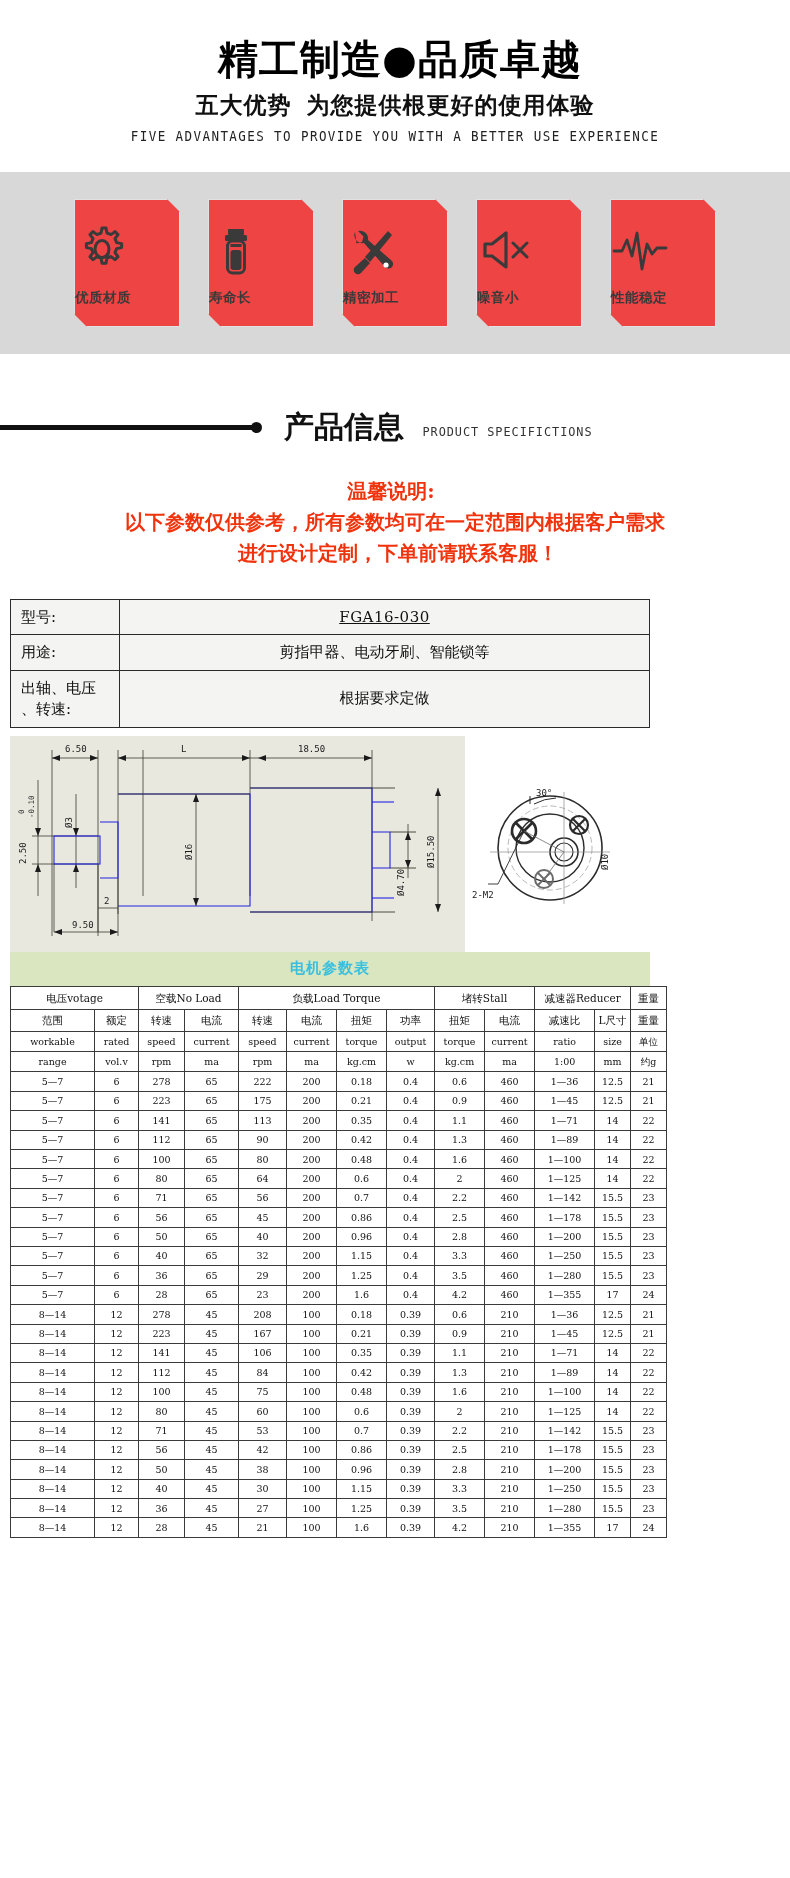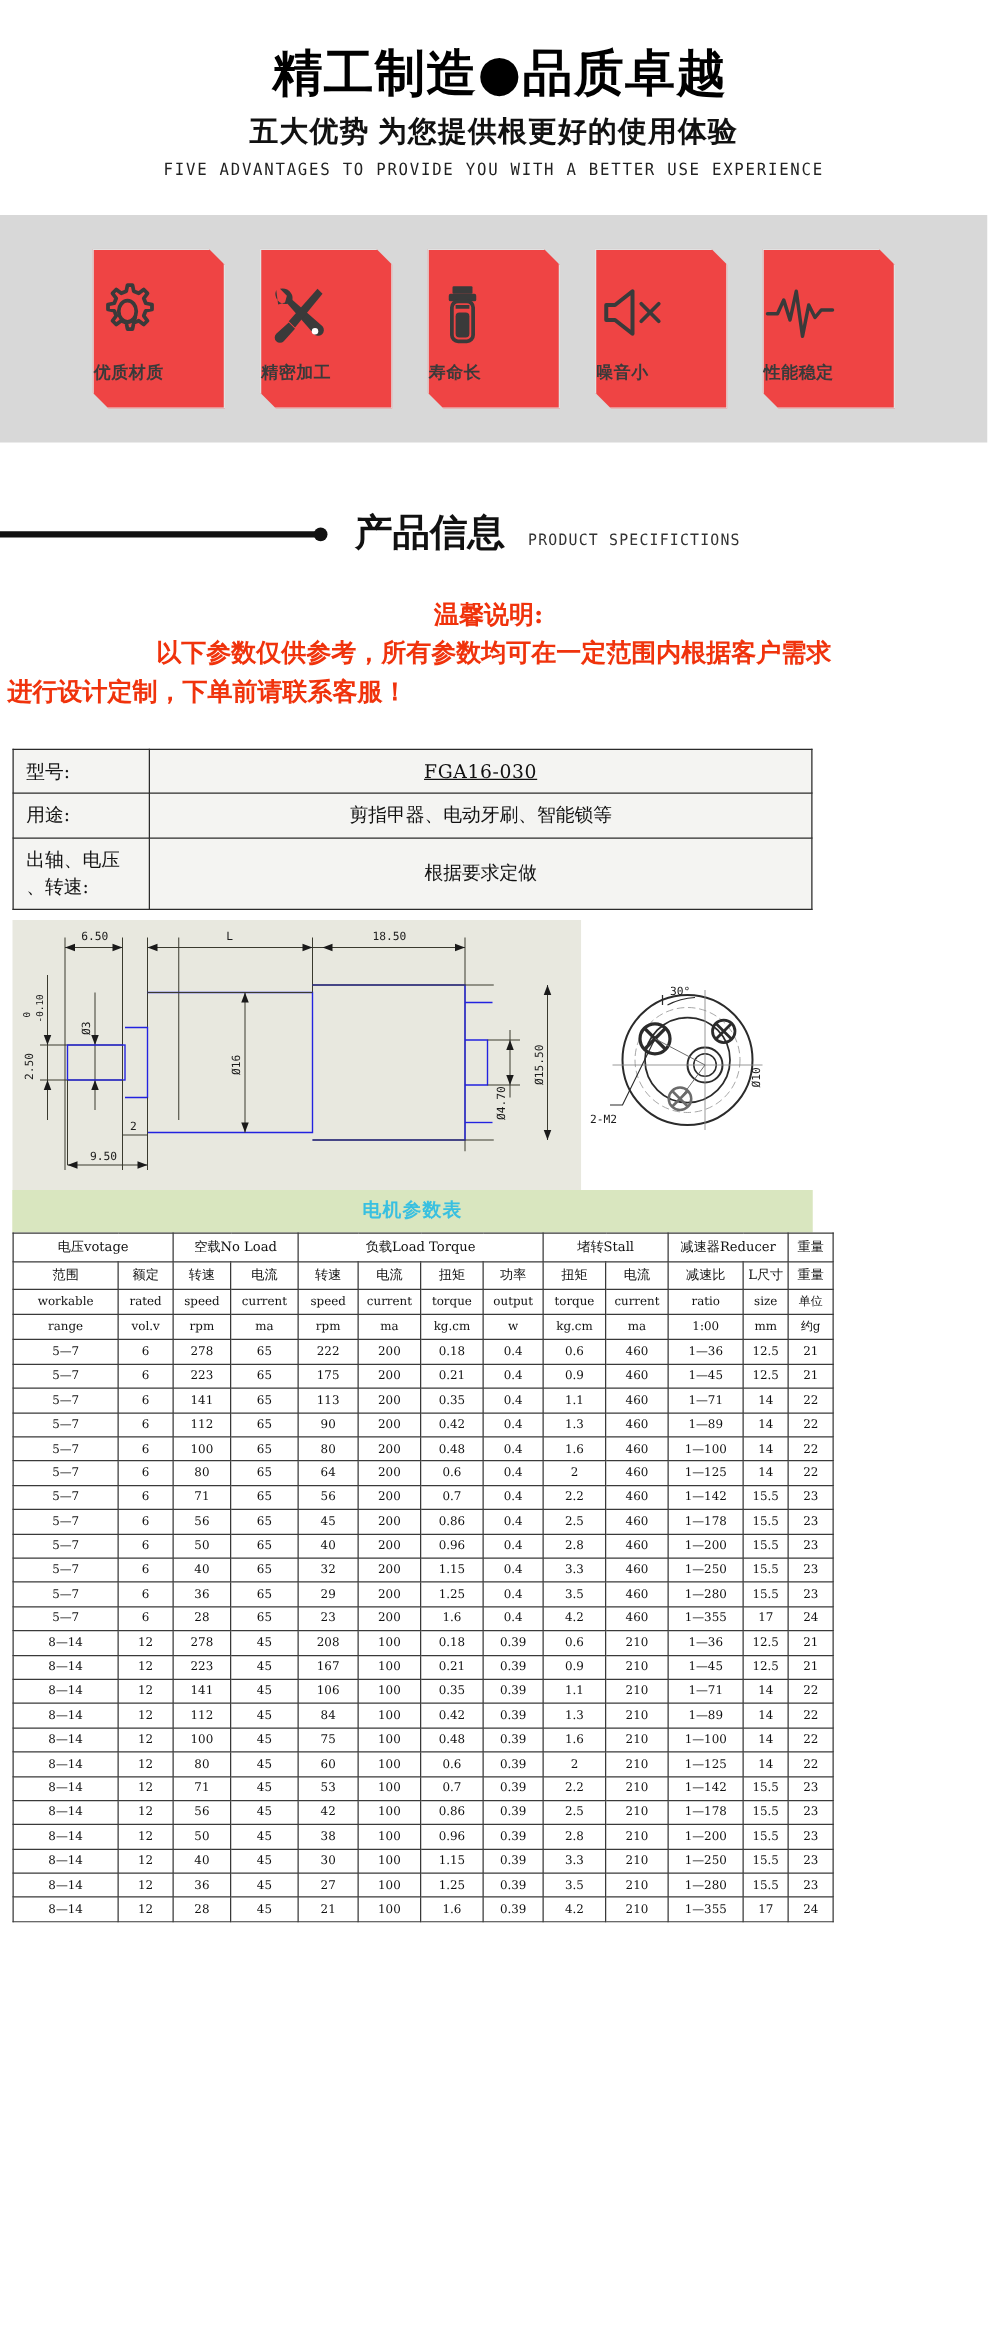--- a/index.html
+++ b/index.html
@@ -14,21 +14,21 @@
 
   
   .hero{padding-top:36px;text-align:center;background:#fff;}
   .hero-title{
     font-family:"DejaVu Sans","Liberation Sans",sans-serif;
     font-size:40px;font-weight:bold;letter-spacing:1px;color:#000;
     line-height:1.15;
     padding-left:10px;
   }
   .hero-sub{
-    font-family:Liberation Serif, serif;
+    font-family:Liberation Mono, monospace;
     font-size:23px;font-weight:bold;color:#111;margin-top:8px;letter-spacing:1px;text-align:center;
   }
   .hero-en{
     font-family:"DejaVu Sans Mono","Liberation Mono",monospace;
     font-size:13.5px;color:#222;margin-top:7px;letter-spacing:1.5px;
     transform:scaleX(0.93);
   }
 
   
   .adv-band{
@@ -64,21 +64,21 @@
   }
 
   
   .notice{
     font-family:"DejaVu Serif","Liberation Serif",serif;
     color:#f0330c;font-weight:bold;font-size:20px;line-height:1.55;
     margin-top:34px;
   }
   .notice .n1{display:block;text-align:center;padding-right:8px;}
   .notice .n2{display:block;text-align:center;}
-  .notice .n3{display:block;text-align:left;padding-left:6px;}
+  .notice .n3{display:block;text-align:center;padding-left:6px;}
 
   
   .model-wrap{margin:30px 10px 0 10px;}
   table.model{
     width:640px;border-collapse:collapse;background:#f4f4f2;
     font-family:"DejaVu Serif","Liberation Serif",serif;
   }
   table.model td{
     border:1px solid #2b2b2b;padding:7px 10px;font-size:15px;color:#111;
   }
@@ -141,43 +141,43 @@
           </g>
           <path d="M24 33 q5 2 9 -2" stroke="#3a3a3a" stroke-width="2.6" fill="none" stroke-linecap="round"></path>
           <circle cx="33" cy="30" r="1.6" fill="#3a3a3a"></circle>
         </svg>
       </div>
       <div class="adv-label">优质材质</div>
     </div>
 
     <div class="adv-card">
       <div class="adv-icon">
+        <svg width="54" height="54" viewBox="0 0 54 54">
+          <rect x="19" y="5" width="16" height="6" rx="1" fill="#3a3a3a"></rect>
+          <rect x="16" y="11" width="22" height="6" rx="1.5" fill="#3a3a3a"></rect>
+          <rect x="18.5" y="17" width="17" height="32" rx="5" fill="none" stroke="#3a3a3a" stroke-width="3"></rect>
+          <rect x="21.5" y="20" width="11" height="3" fill="#3a3a3a"></rect>
+          <rect x="21.5" y="26" width="11" height="20" rx="3" fill="#3a3a3a"></rect>
+        </svg>
+      </div>
+      <div class="adv-label">寿命长</div>
+    </div>
+
+    <div class="adv-card">
+      <div class="adv-icon">
         <svg width="56" height="54" viewBox="0 0 56 54">
           <g fill="#3a3a3a">
             <path d="M12 8 a8 8 0 0 0 9 11 l21 24 a4.5 4.5 0 0 0 7 -6 l-24 -21 a8 8 0 0 0 -10 -9 l5.5 5.5 -1.5 5.5 -5.5 1.5z"></path>
             <path d="M45 7 l4 4 -22 27 -5 -5z"></path>
             <path d="M22 34 l5 5 -9 10 a4 4 0 0 1 -6 -6z"></path>
           </g>
           <circle cx="43" cy="41" r="2.6" fill="#fff"></circle>
         </svg>
       </div>
       <div class="adv-label">精密加工</div>
-    </div>
-
-    <div class="adv-card">
-      <div class="adv-icon">
-        <svg width="54" height="54" viewBox="0 0 54 54">
-          <rect x="19" y="5" width="16" height="6" rx="1" fill="#3a3a3a"></rect>
-          <rect x="16" y="11" width="22" height="6" rx="1.5" fill="#3a3a3a"></rect>
-          <rect x="18.5" y="17" width="17" height="32" rx="5" fill="none" stroke="#3a3a3a" stroke-width="3"></rect>
-          <rect x="21.5" y="20" width="11" height="3" fill="#3a3a3a"></rect>
-          <rect x="21.5" y="26" width="11" height="20" rx="3" fill="#3a3a3a"></rect>
-        </svg>
-      </div>
-      <div class="adv-label">寿命长</div>
     </div>
 
     <div class="adv-card">
       <div class="adv-icon">
         <svg width="56" height="54" viewBox="0 0 56 54">
           <path d="M8 20 h7 l14 -11 v34 l-14 -11 h-7z" fill="none" stroke="#3a3a3a" stroke-width="3.2" stroke-linejoin="round"></path>
           <g stroke="#3a3a3a" stroke-width="3" stroke-linecap="round">
             <line x1="36" y1="19" x2="50" y2="33"></line>
             <line x1="50" y1="19" x2="36" y2="33"></line>
           </g>

